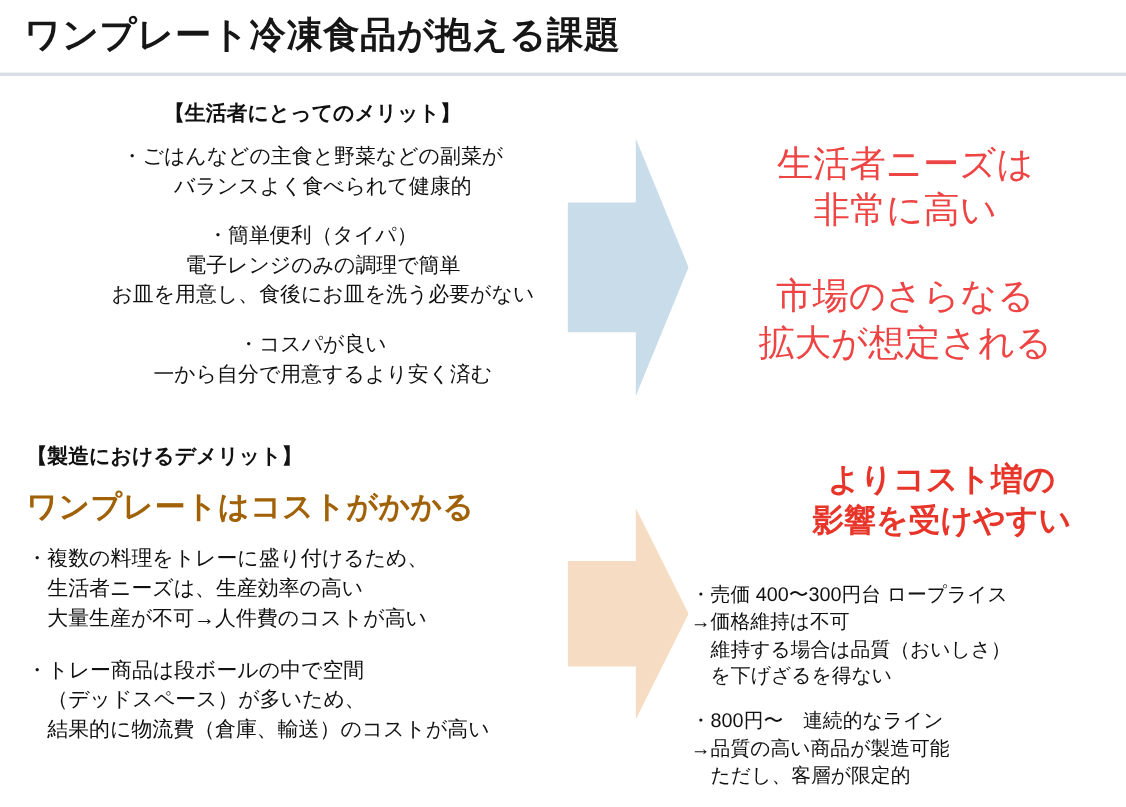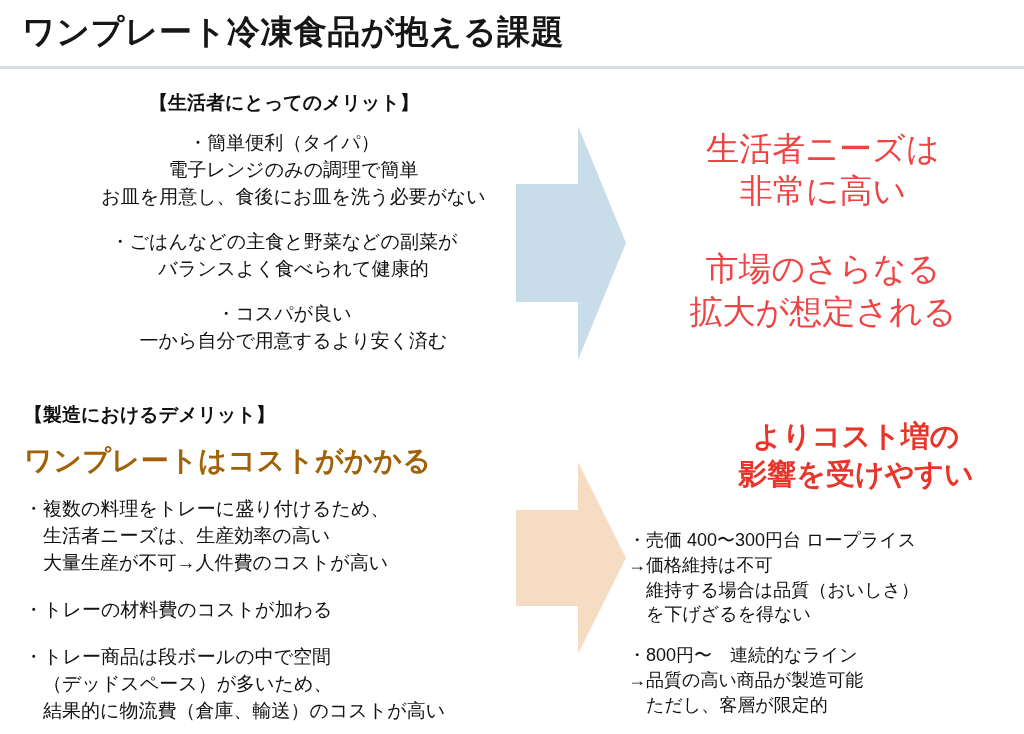--- a/index.html
+++ b/index.html
@@ -133,36 +133,35 @@
 </head>
 <body>
 
 <div class="slide">
 
   <div class="slide-title">ワンプレート冷凍食品が抱える課題</div>
   <div class="title-rule"></div>
 
   <div class="left-col">
     <div class="section-head">【生活者にとってのメリット】</div>
+    <div class="bullet">・ごはんなどの主食と野菜などの副菜が
+　バランスよく食べられて健康的</div>
     <div class="bullet">・簡単便利（タイパ）
 　電子レンジのみの調理で簡単
 　お皿を用意し、食後にお皿を洗う必要がない</div>
-    <div class="bullet">・ごはんなどの主食と野菜などの副菜が
-　バランスよく食べられて健康的</div>
     <div class="bullet">・コスパが良い
 　一から自分で用意するより安く済む</div>
   </div>
 
   <div class="left-col-b">
     <div class="section-head">【製造におけるデメリット】</div>
     <div class="red-head">ワンプレートはコストがかかる</div>
     <div class="bullet">・複数の料理をトレーに盛り付けるため、
 　生活者ニーズは、生産効率の高い
 　大量生産が不可→人件費のコストが高い</div>
-    <div class="bullet">・トレーの材料費のコストが加わる</div>
     <div class="bullet">・トレー商品は段ボールの中で空間
 　（デッドスペース）が多いため、
 　結果的に物流費（倉庫、輸送）のコストが高い</div>
   </div>
 
   <div class="arrow" style="left:516px; top:126px;">
     <svg width="110" height="234" viewBox="0 0 110 234">
       <polygon points="0,58 62,58 62,0 110,117 62,234 62,176 0,176" fill="#c9dcea"></polygon>
     </svg>
   </div>

